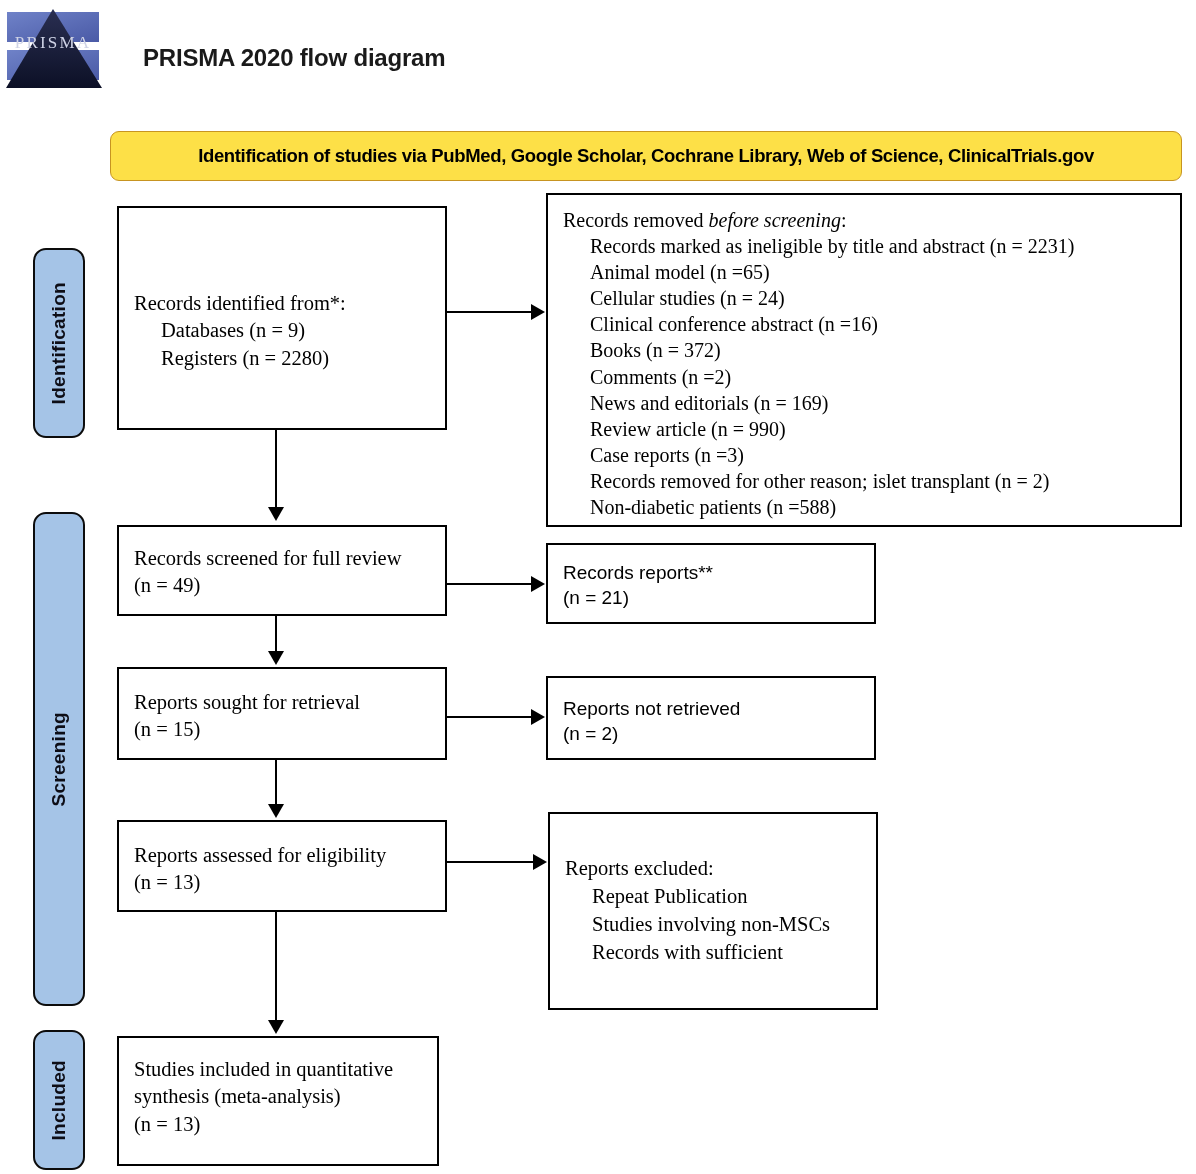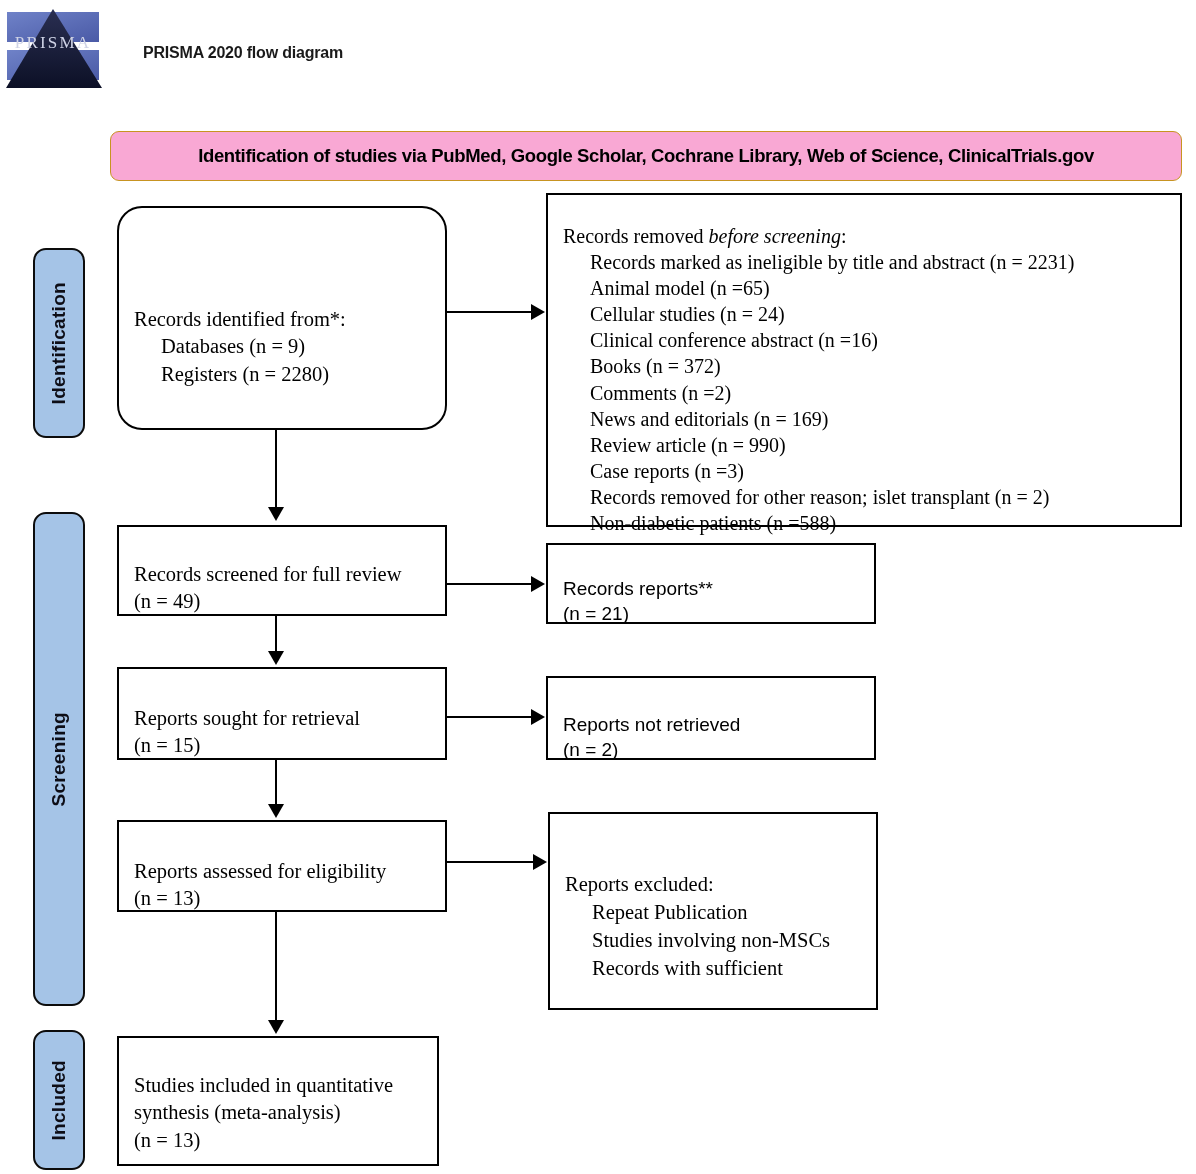--- a/index.html
+++ b/index.html
@@ -22,34 +22,34 @@
     top: 6px;
     width: 107px;
     height: 88px;
   }
   .page-title {
     position: absolute;
     left: 143px;
     top: 44px;
     font-family: "Liberation Sans", "DejaVu Sans", sans-serif;
     font-weight: bold;
-    font-size: 16px;
+    font-size: 24px;
     color: #1a1a1a;
     letter-spacing: -0.2px;
     white-space: nowrap;
   }
 
   
   .banner {
     position: absolute;
     left: 110px;
     top: 131px;
     width: 1072px;
     height: 50px;
-    background: #f9a8d4;
+    background: #fde047;
     border: 1px solid #c79421;
     border-radius: 9px;
     box-sizing: border-box;
     display: flex;
     align-items: center;
     justify-content: center;
   }
   .banner-text {
     font-family: "Liberation Sans", "DejaVu Sans", sans-serif;
     font-weight: bold;
@@ -94,31 +94,30 @@
     box-sizing: border-box;
     padding: 0;
   }
   .box .inner {
     position: absolute;
     left: 15px;
     right: 10px;
     font-size: 20.5px;
     line-height: 1.33;
     color: #000000;
-    margin-top: 16px;
   }
   .box.sans .inner {
     font-family: "Liberation Sans", "DejaVu Sans", sans-serif;
     font-size: 19px;
   }
   .indent { padding-left: 27px; }
   .ital { font-style: italic; }
 
   
-  #box-identified      { left: 117px; top: 206px;  width: 330px; height: 224px; border-radius: 25px; }
+  #box-identified      { left: 117px; top: 206px;  width: 330px; height: 224px; }
   #box-identified .inner { top: 82px; }
 
   #box-removed         { left: 546px; top: 193px;  width: 636px; height: 334px; }
   #box-removed .inner  { top: 12px; font-size: 20px; line-height: 1.305; }
 
   #box-screened        { left: 117px; top: 525px;  width: 330px; height: 91px; }
   #box-screened .inner { top: 18px; }
 
   #box-excluded        { left: 546px; top: 543px;  width: 330px; height: 81px; }
   #box-excluded .inner { top: 15px; }

